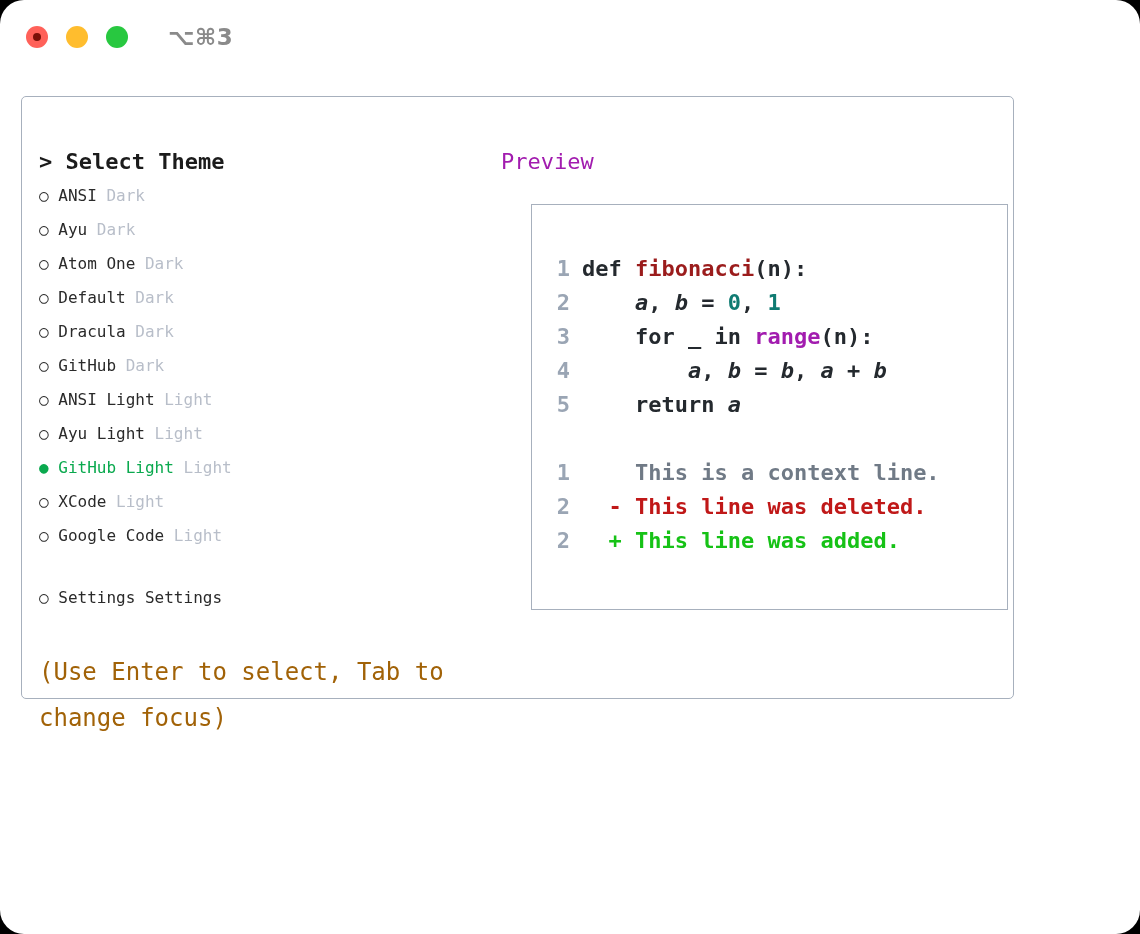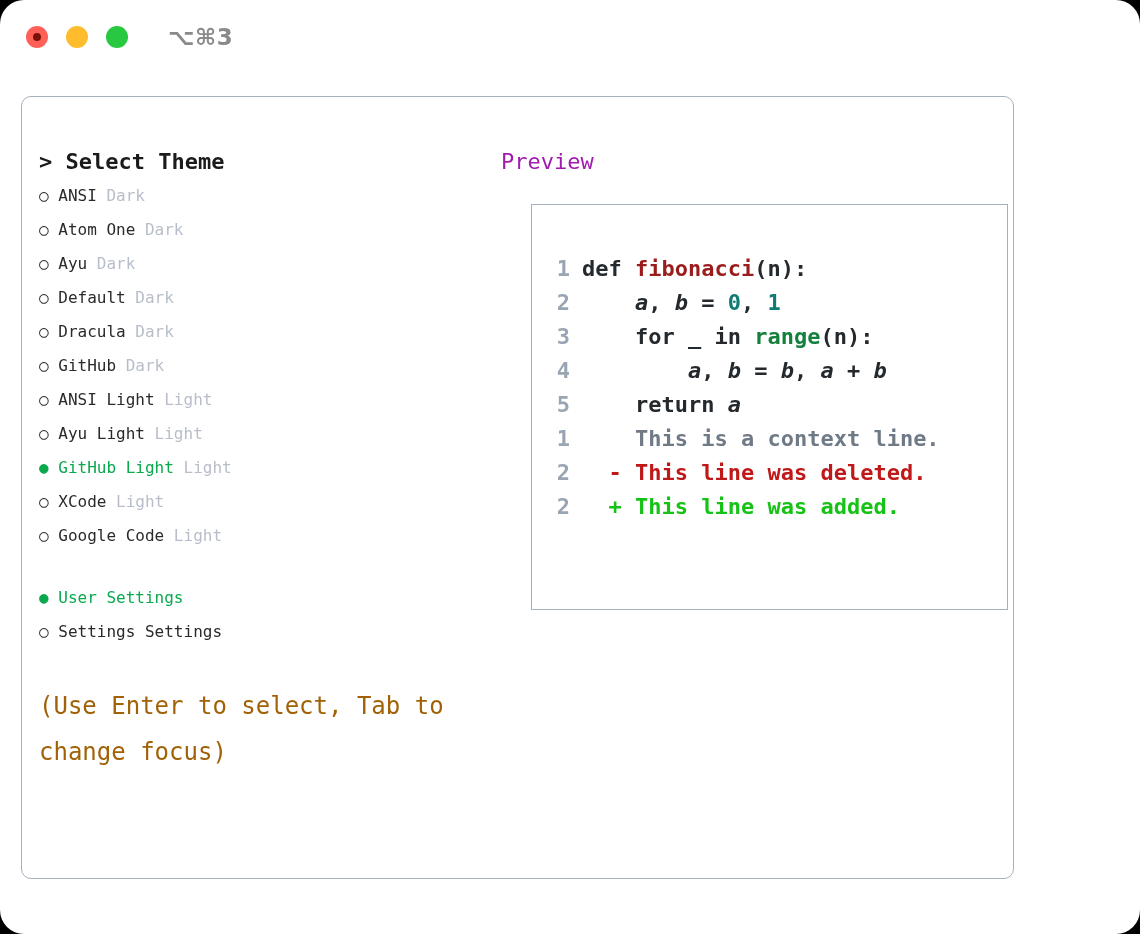--- a/index.html
+++ b/index.html
@@ -67,23 +67,23 @@
     letter-spacing: 0.5px;
     font-family: "DejaVu Sans", sans-serif;
   }
 
   
   .panel {
     position: absolute;
     left: 21px;
     top: 96px;
     width: 993px;
-    height: 783px;
+    height: 603px;
     border: 1.6px solid #a7b0bd;
-    border-radius: 10px;
+    border-radius: 5px;
     box-sizing: border-box;
     background: #ffffff;
   }
 
   
   .left-col {
     position: absolute;
     left: 17px;
     top: 48px;
     width: 450px;
@@ -164,24 +164,24 @@
   .ln {
     display: inline-block;
     width: 22px;
     text-align: right;
     color: #9aa5b4;
   }
   .gap { display: inline-block; width: 12px; }
 
   .tok-fn     { color: #9b1c1c; }
   .tok-num    { color: #0f7b72; }
-  .tok-builtin{ color: #15803d; }
+  .tok-builtin{ color: #a21caf; }
   .tok-var    { font-style: italic; }
 
-  .diff-block { }
+  .diff-block { margin-top: 34px; }
   .diff-ctx  { color: #707a86; }
   .diff-del  { color: #c01818; }
   .diff-add  { color: #16c216; }
 </style>
 </head>
 <body>
 
 <div class="window">
 
   <div class="titlebar">
@@ -194,37 +194,36 @@
   </div>
 
   <div class="panel">
 
     <div class="left-col">
 
       <div class="section-header focused">&gt; Select Theme</div>
 
       <div id="theme-list">
           <div class="opt-row"><span class="bullet">○ </span><span class="opt-name">ANSI</span><span class="opt-tag"> Dark</span></div>
+          <div class="opt-row"><span class="bullet">○ </span><span class="opt-name">Ayu</span><span class="opt-tag"> Dark</span></div>
           <div class="opt-row"><span class="bullet">○ </span><span class="opt-name">Atom One</span><span class="opt-tag"> Dark</span></div>
-          <div class="opt-row"><span class="bullet">○ </span><span class="opt-name">Ayu</span><span class="opt-tag"> Dark</span></div>
           <div class="opt-row"><span class="bullet">○ </span><span class="opt-name">Default</span><span class="opt-tag"> Dark</span></div>
           <div class="opt-row"><span class="bullet">○ </span><span class="opt-name">Dracula</span><span class="opt-tag"> Dark</span></div>
           <div class="opt-row"><span class="bullet">○ </span><span class="opt-name">GitHub</span><span class="opt-tag"> Dark</span></div>
           <div class="opt-row"><span class="bullet">○ </span><span class="opt-name">ANSI Light</span><span class="opt-tag"> Light</span></div>
           <div class="opt-row"><span class="bullet">○ </span><span class="opt-name">Ayu Light</span><span class="opt-tag"> Light</span></div>
           <div class="opt-row selected"><span class="bullet">● </span><span class="opt-name">GitHub Light</span><span class="opt-tag"> Light</span></div>
           <div class="opt-row"><span class="bullet">○ </span><span class="opt-name">XCode</span><span class="opt-tag"> Light</span></div>
           <div class="opt-row"><span class="bullet">○ </span><span class="opt-name">Google Code</span><span class="opt-tag"> Light</span></div>
         </div>
 
       <div class="spacer-24"></div>
 
 
       <div id="apply-to-list">
-          <div class="opt-row selected"><span class="bullet">● </span><span class="opt-name">User Settings</span></div>
           <div class="opt-row"><span class="bullet">○ </span><span class="opt-name">Settings Settings</span></div>
         </div>
 
       <div class="spacer-34"></div>
 
       <div class="hint">(Use Enter to select, Tab to change focus)</div>
     </div>
 
     <div class="right-col">
       <div class="preview-title">Preview</div>

